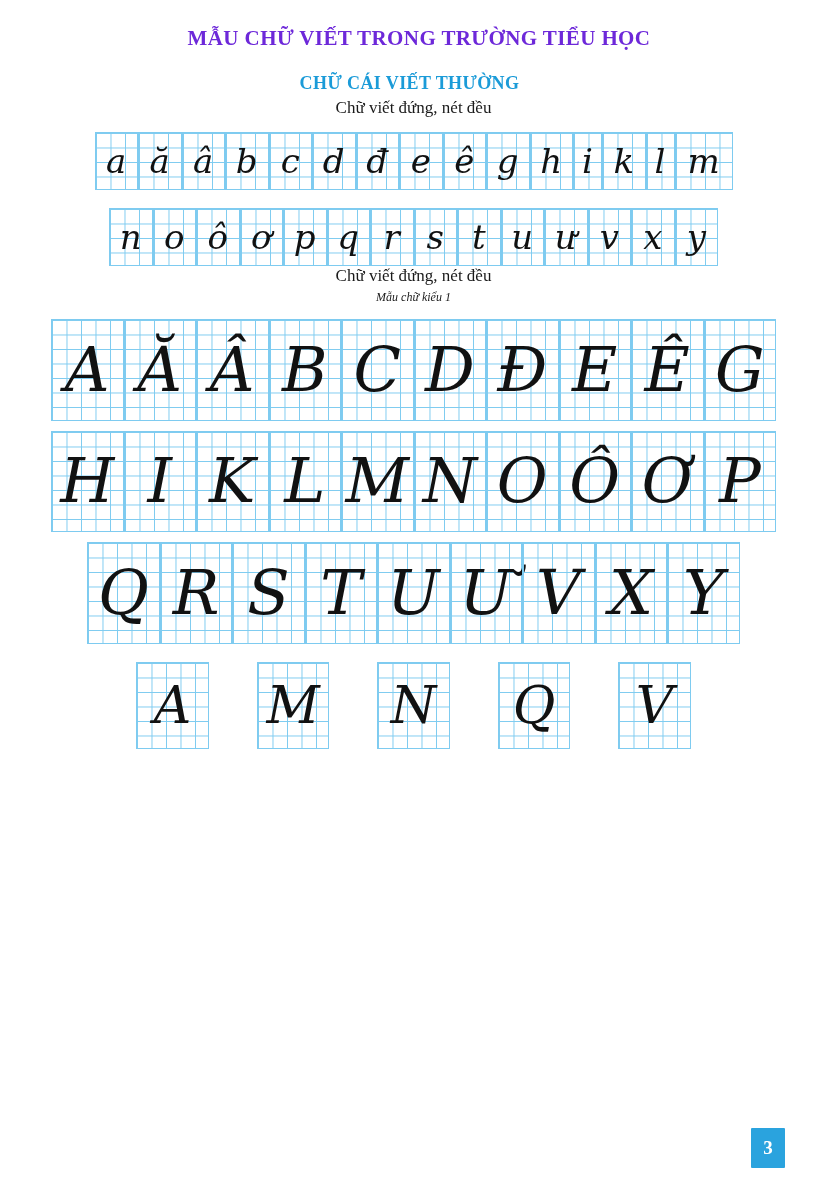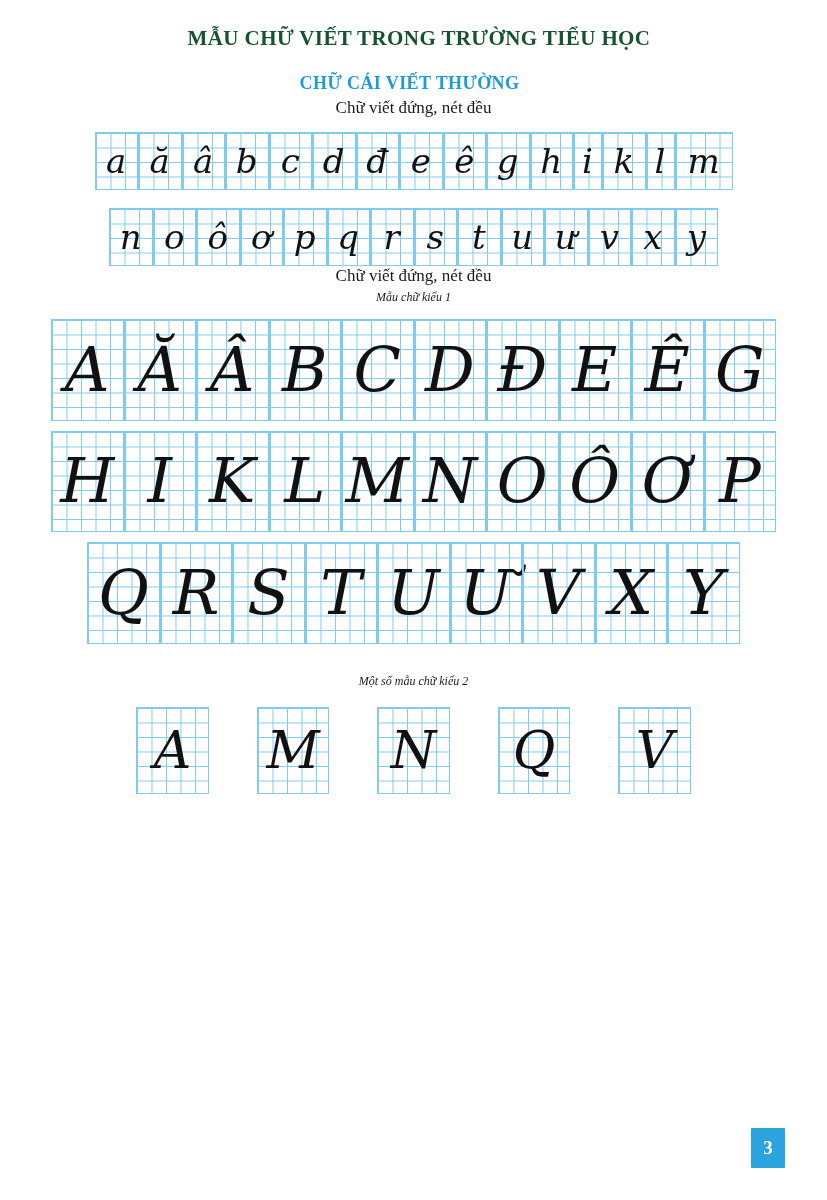--- a/index.html
+++ b/index.html
@@ -23,21 +23,21 @@
     box-sizing: border-box;
     padding: 0;
   }
 
   
   .title-block {
     text-align: center;
     padding-top: 26px;
   }
   .main-title {
-    color: #14532d;
+    color: #6d28d9;
     font-weight: bold;
     font-size: 21px;
     letter-spacing: 0.4px;
     margin: 0 0 8px 11px;
     font-family: "Liberation Serif", serif;
   }
   .sub-line {
     font-size: 18px;
     margin: 0 0 4px 0;
     color: #111;
@@ -341,21 +341,20 @@
         </div>
         <div class="cell" style="width: 72.5px; height: 101.5px;">
           <div class="glyph">X</div>
         </div>
         <div class="cell" style="width: 72.5px; height: 101.5px;">
           <div class="glyph">Y</div>
         </div>
       </div>
   </div>
 
-  <div class="section-sub-italic" style="margin-top:30px">Một số mẫu chữ kiểu 2</div>
   <div class="rows" style="margin-top:18px">
     <div class="glyph-row row-style2" id="style2-row" style="gap: 48px;">
         <div class="cell" style="width: 72.5px; height: 87px;">
           <div class="glyph">A</div>
         </div>
         <div class="cell" style="width: 72.5px; height: 87px;">
           <div class="glyph">M</div>
         </div>
         <div class="cell" style="width: 72.5px; height: 87px;">
           <div class="glyph">N</div>

